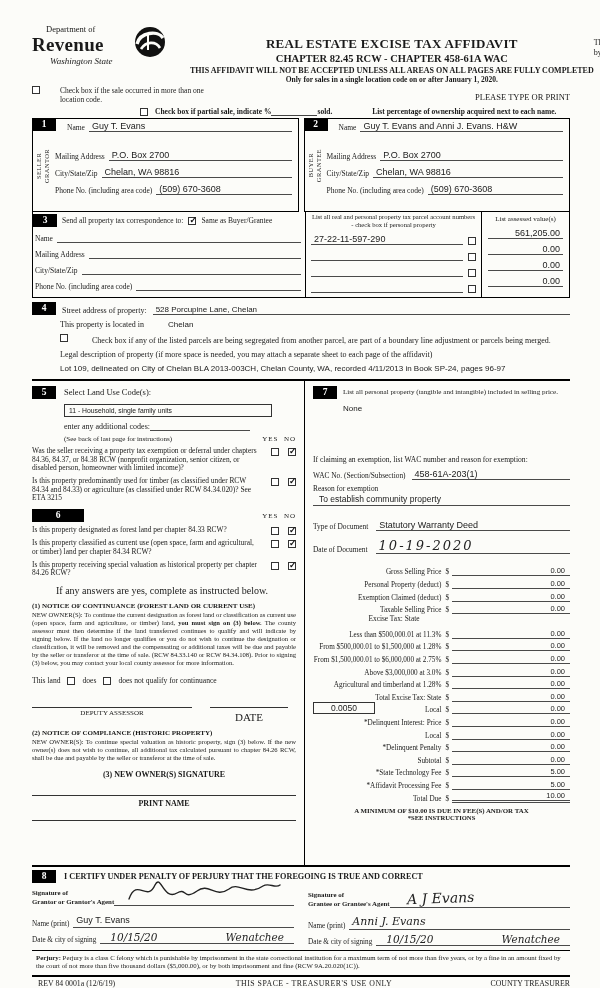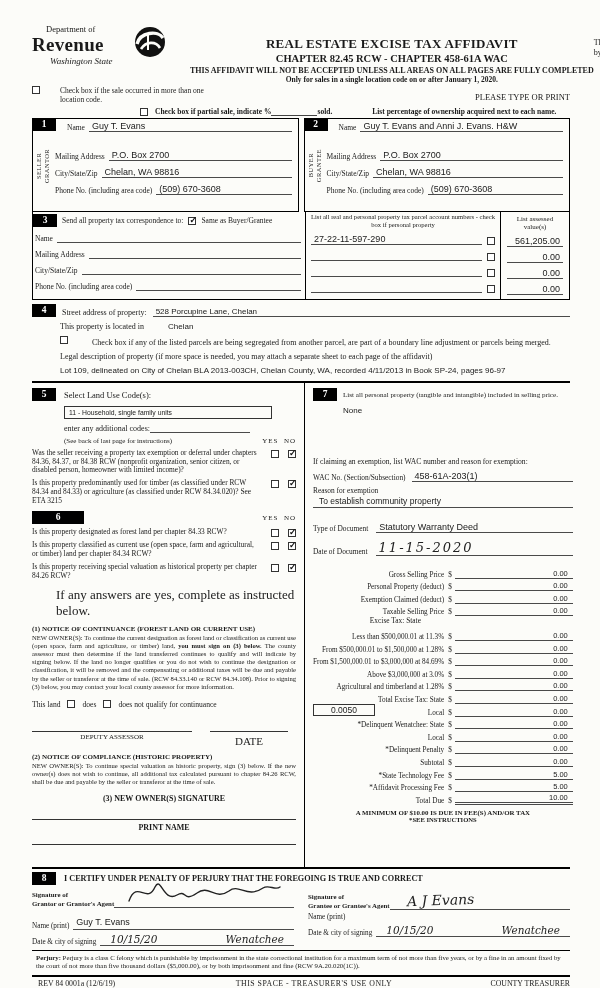--- a/index.html
+++ b/index.html
@@ -52,21 +52,21 @@
   .prow .lbl { flex:none; padding-right:4px; }
   .prow .fill { font-size:9px; }
   .party .gap { height:12px; }
 
   
   .sec3 { border:1px solid #000; border-top:none; display:flex; }
   .s3left { width:272px; flex:none; padding:2px 4px 4px 0; }
   .s3head { display:flex; align-items:center; gap:5px; font-size:7.5px; }
   .s3row { display:flex; align-items:flex-end; font-size:7.5px; height:16px; }
   .s3row .lbl { flex:none; padding:0 4px 0 2px; }
-  .s3mid { width:196px; flex:none; border-left:1px solid #000; border-right:1px solid #000; padding:1px 5px 4px 5px; }
+  .s3mid { width:177px; flex:none; border-left:1px solid #000; border-right:1px solid #000; padding:1px 5px 4px 5px; }
   .s3midhead { font-size:6.6px; text-align:center; line-height:1.2; }
   .s3prow { display:flex; align-items:flex-end; gap:5px; height:16px; }
   .s3prow .fill { font-size:9px; }
   .s3right { flex:1; padding:1px 6px 4px 6px; }
   .s3righthead { font-size:7px; text-align:center; padding-top:2px; }
   .s3vrow { display:flex; height:16px; align-items:flex-end; }
   .s3vrow .fill { text-align:right; font-size:9px; }
 
   
   .sec4 { border-bottom:2px solid #000; padding:4px 0 6px 0; }
@@ -84,21 +84,21 @@
   .addl { display:flex; align-items:flex-end; font-size:8px; margin:4px 0 0 32px; }
   .addl .fill { max-width:100px; }
   .seeback { display:flex; font-size:7px; margin:4px 0 2px 32px; align-items:center; }
   .yn { margin-left:auto; font-size:7px; letter-spacing:1px; }
   .q { display:flex; margin-top:4px; font-size:7.4px; line-height:1.18; }
   .q .qtxt { width:228px; flex:none; }
   .qboxes { margin-left:auto; display:flex; gap:9px; align-items:flex-start; padding-top:1px; }
   .s6bar { display:flex; align-items:center; margin-top:6px; }
   .s6bar .secnum { width:52px; }
   .s6yn { margin-left:auto; font-size:7px; letter-spacing:1px; }
-  .ifyes { font-size:13px; margin-top:7px;padding-left:24px; }
+  .ifyes { font-size:10px; margin-top:7px;padding-left:24px; }
   .ntitle { font-size:7px; font-weight:bold; margin-top:6px; }
   .npara { font-size:6.6px; line-height:1.22; text-align:justify; margin-top:1px; }
   .thisland { display:flex; align-items:center; gap:7px; font-size:7.6px; margin-top:9px; }
   .daline { display:flex; margin-top:22px; gap:18px; }
   .daline .da1 { width:160px; border-top:1px solid #333; text-align:center; font-size:7px; padding-top:1px; }
   .daline .da2 { width:78px; border-top:1px solid #333; text-align:center; font-size:11px; padding-top:3px; }
   .sig3 { font-size:8px; font-weight:bold; text-align:center; margin-top:8px; }
   .lineful { border-bottom:1px solid #333; margin-top:16px; }
   .printname { font-size:8px; font-weight:bold; text-align:center; margin-top:3px; }
 
@@ -414,21 +414,21 @@
         </div>
         <div class="reasonlbl">Reason for exemption</div>
         <div class="reasonval val">To establish community property</div>
 
         <div class="docrow" style="margin-top:14px;">
           <span style="padding-right:8px;">Type of Document</span>
           <span class="fill"><span class="val">Statutory Warranty Deed</span></span>
         </div>
         <div class="docrow">
           <span style="padding-right:8px;">Date of Document</span>
-          <span class="fill"><span class="hw hwv">11-15-2020</span></span>
+          <span class="fill"><span class="hw hwv">10-19-2020</span></span>
         </div>
 
         <div class="money">
           <div class="mrow">
               <span class="mlbl">Gross Selling Price</span>
               <span class="dollar">$</span>
               <span class="mfill">0.00</span>
             </div>
           <div class="mrow">
               <span class="mlbl">Personal Property (deduct)</span>
@@ -450,21 +450,21 @@
               <span class="mlbl">Less than $500,000.01 at 11.3%</span>
               <span class="dollar">$</span>
               <span class="mfill">0.00</span>
             </div>
           <div class="mrow">
               <span class="mlbl">From $500,000.01 to $1,500,000 at 1.28%</span>
               <span class="dollar">$</span>
               <span class="mfill">0.00</span>
             </div>
           <div class="mrow">
-              <span class="mlbl">From $1,500,000.01 to $3,000,000 at 84.69%</span>
+              <span class="mlbl">From $1,500,000.01 to $6,000,000 at 2.75%</span>
               <span class="dollar">$</span>
               <span class="mfill">0.00</span>
             </div>
           <div class="mrow">
               <span class="mlbl">Above $3,000,000 at 3.0%</span>
               <span class="dollar">$</span>
               <span class="mfill">0.00</span>
             </div>
           <div class="mrow">
               <span class="mlbl">Agricultural and timberland at 1.28%</span>
@@ -476,21 +476,21 @@
               <span class="dollar">$</span>
               <span class="mfill">0.00</span>
             </div>
           <div class="mrow">
             <span class="ratebox">0.0050</span>
             <span class="mlbl">Local</span>
             <span class="dollar">$</span>
             <span class="mfill">0.00</span>
           </div>
           <div class="mrow">
-              <span class="mlbl">*Delinquent Wenatchee: State</span>
+              <span class="mlbl">*Delinquent Interest: Price</span>
               <span class="dollar">$</span>
               <span class="mfill">0.00</span>
             </div>
           <div class="mrow">
               <span class="mlbl">Local</span>
               <span class="dollar">$</span>
               <span class="mfill">0.00</span>
             </div>
           <div class="mrow">
               <span class="mlbl">*Delinquent Penalty</span>
@@ -550,20 +550,21 @@
               </span>
           </div>
         </div>
         <div class="sigcol">
           <div class="srow">
             <span class="siglbl"><span>Signature of</span><br><span>Grantee or Grantee's Agent</span></span>
             <span class="fill"><span class="hw sigtext">A J Evans</span></span>
           </div>
           <div class="srow">
             <span class="slbl">Name (print)</span>
+            <span class="fill"><span class="hw hwname">Anni J. Evans</span></span>
           </div>
           <div class="srow">
             <span class="slbl">Date &amp; city of signing</span>
             <span class="fill dcell">
                 <span class="hw">10/15/20</span>
                 <span class="hw">Wenatchee</span>
               </span>
           </div>
         </div>
       </div>

